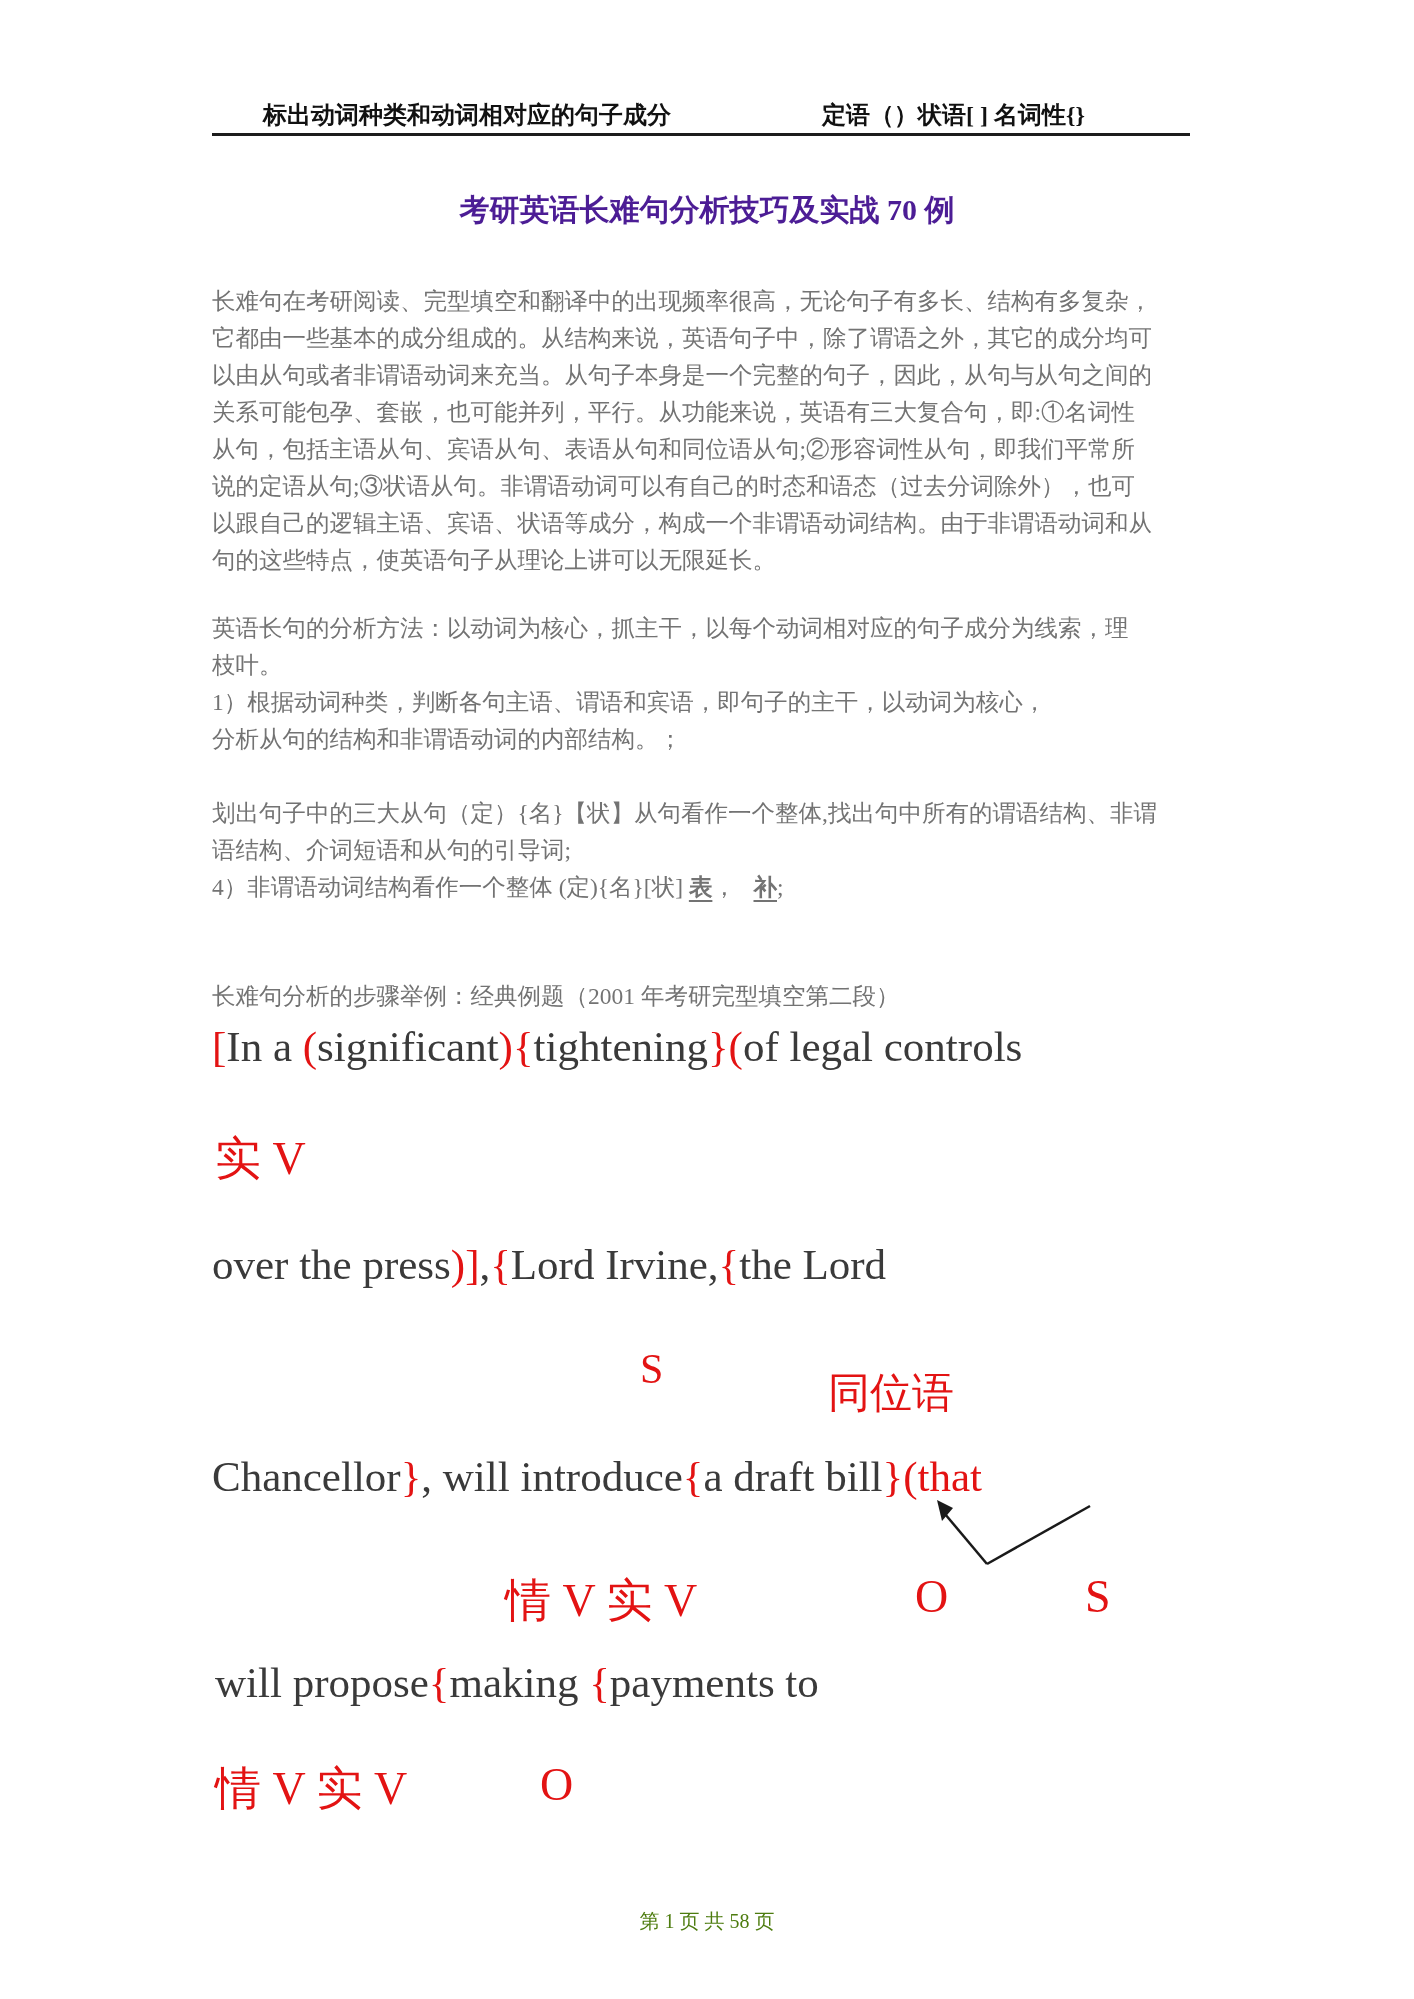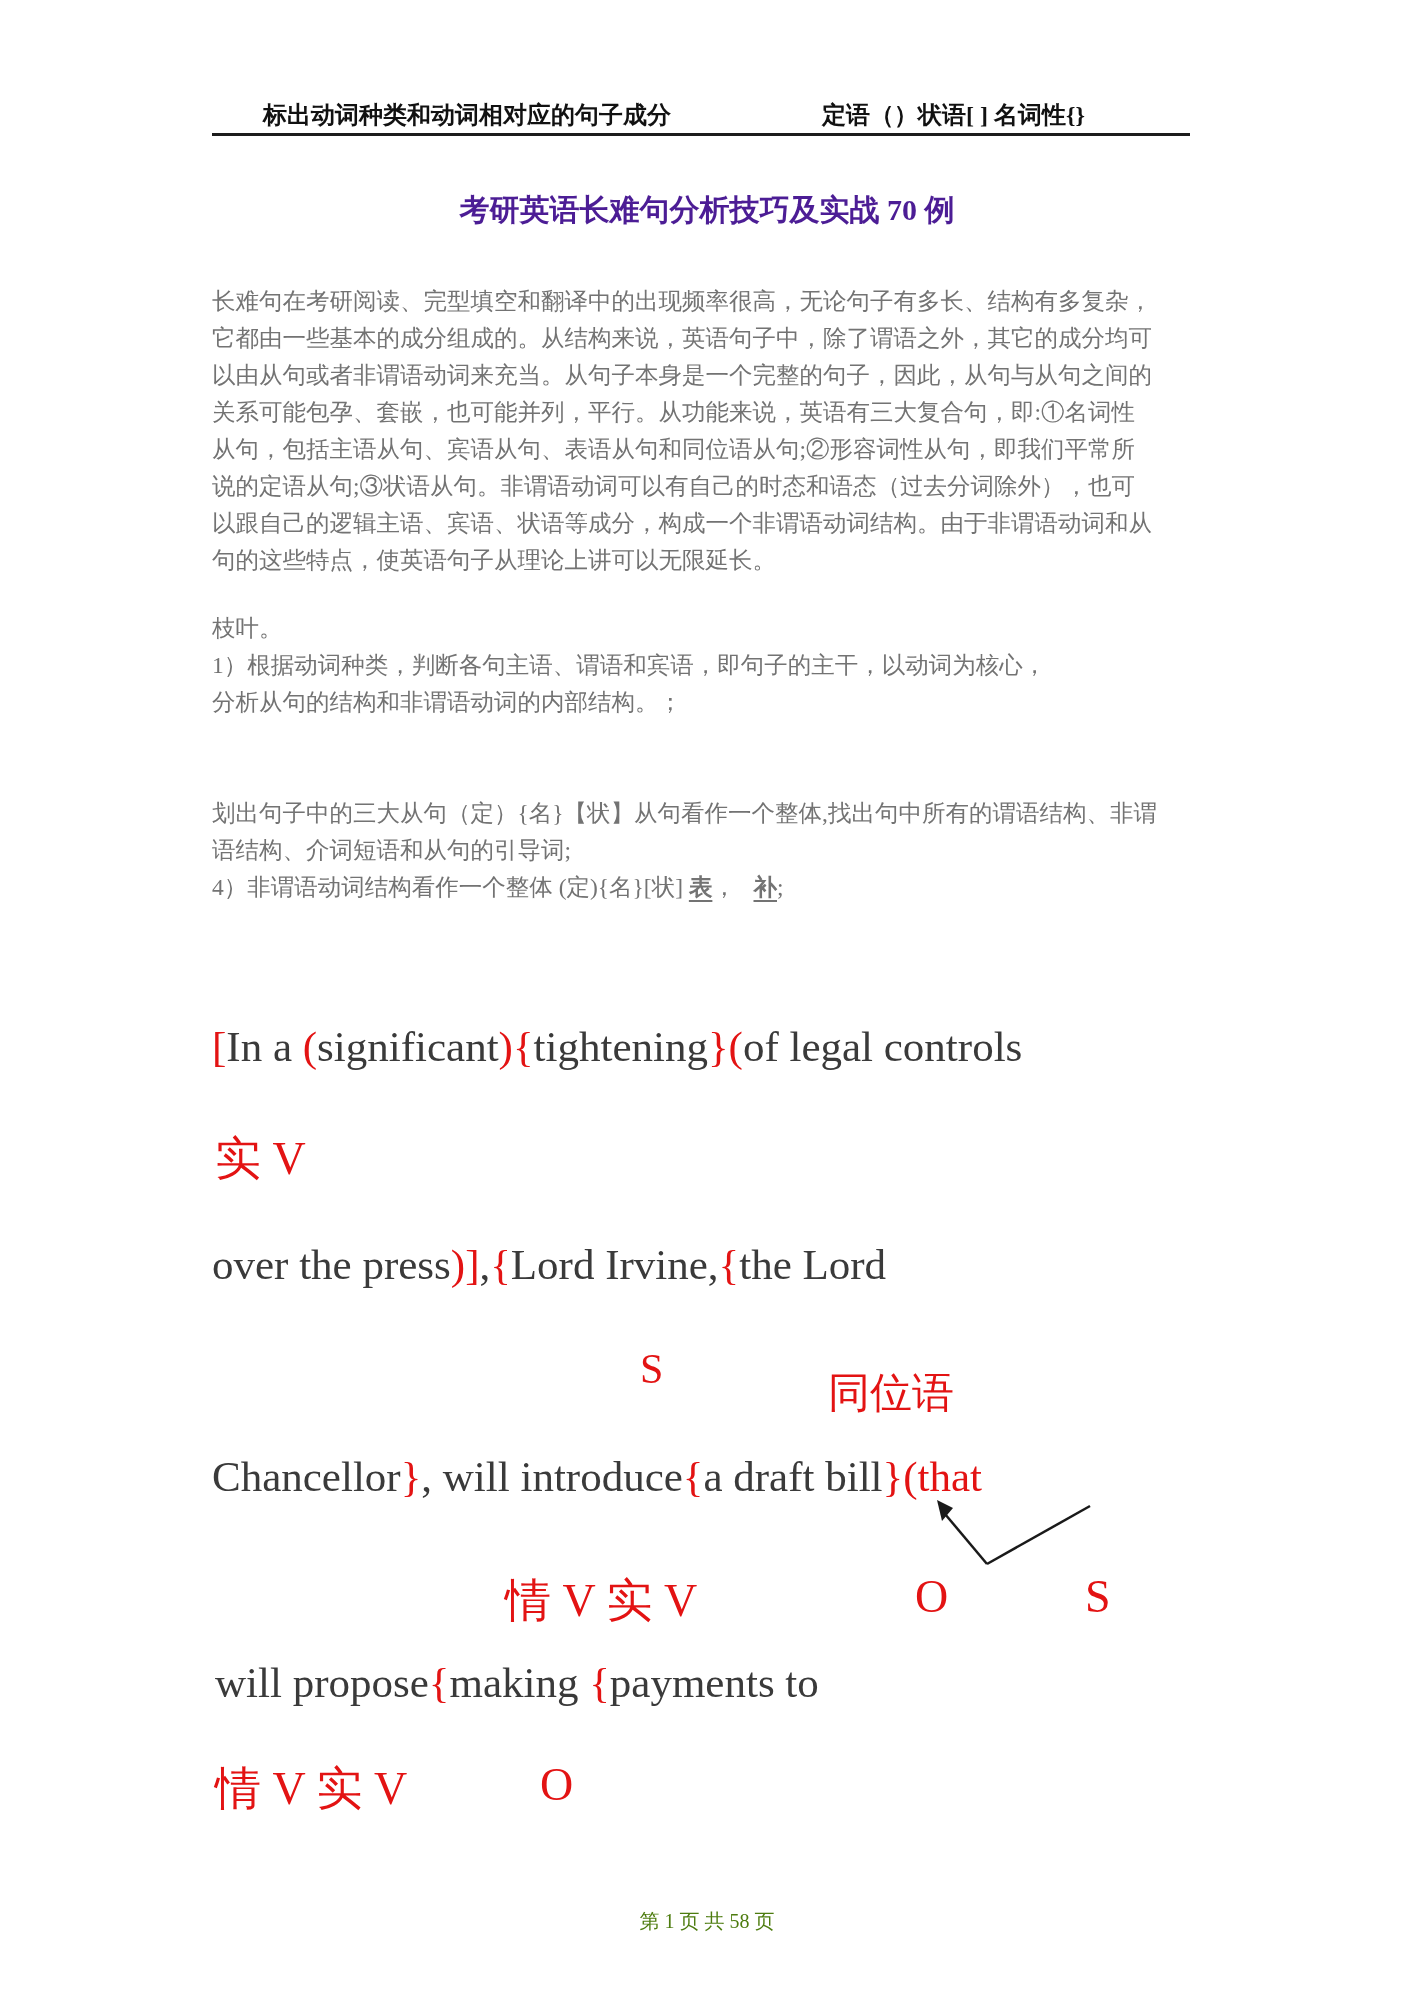--- a/index.html
+++ b/index.html
@@ -45,31 +45,33 @@
     <div class="body-line">它都由一些基本的成分组成的。从结构来说，英语句子中，除了谓语之外，其它的成分均可</div>
     <div class="body-line">以由从句或者非谓语动词来充当。从句子本身是一个完整的句子，因此，从句与从句之间的</div>
     <div class="body-line">关系可能包孕、套嵌，也可能并列，平行。从功能来说，英语有三大复合句，即:①名词性</div>
     <div class="body-line">从句，包括主语从句、宾语从句、表语从句和同位语从句;②形容词性从句，即我们平常所</div>
     <div class="body-line">说的定语从句;③状语从句。非谓语动词可以有自己的时态和语态（过去分词除外），也可</div>
     <div class="body-line">以跟自己的逻辑主语、宾语、状语等成分，构成一个非谓语动词结构。由于非谓语动词和从</div>
     <div class="body-line">句的这些特点，使英语句子从理论上讲可以无限延长。</div>
   </div>
 
   <div class="abs body-block" style="left:212px;top:610px;">
+    <div class="body-line"> 英语长句的分析方法：以动词为核心，抓主干，以每个动词相对应的句子成分为线索，理</div>
     <div class="body-line">枝叶。</div>
     <div class="body-line">1）根据动词种类，判断各句主语、谓语和宾语，即句子的主干，以动词为核心，</div>
     <div class="body-line">分析从句的结构和非谓语动词的内部结构。；</div>
   </div>
 
   <div class="abs body-block" style="left:212px;top:795px;">
     <div class="body-line">划出句子中的三大从句（定）{名}【状】从句看作一个整体,找出句中所有的谓语结构、非谓</div>
     <div class="body-line">语结构、介词短语和从句的引导词;</div>
     <div class="body-line"><span>4）非谓语动词结构看作一个整体 (定){名}[状] </span><span class="u">表</span><span>，&nbsp;&nbsp;&nbsp;</span><span class="u">补</span><span>;</span></div>
   </div>
 
+  <div class="abs body-block" style="left:212px;top:978px;">长难句分析的步骤举例：经典例题（2001 年考研完型填空第二段）</div>
 
   <div class="abs big" style="left:212px;top:1022px;"><span class="red">[</span><span>In a </span><span class="red">(</span><span>significant</span><span class="red">){</span><span>tightening</span><span class="red">}(</span><span>of legal controls</span></div>
 
   <div class="abs bigred" style="left:215px;top:1128px;">实 V</div>
 
   <div class="abs big" style="left:212px;top:1240px;"><span>over the press</span><span class="red">)]</span><span>,</span><span class="red">{</span><span>Lord Irvine,</span><span class="red">{</span><span>the Lord</span></div>
 
   <div class="abs midred" style="left:640px;top:1345px;">S</div>
   <div class="abs midred" style="left:828px;top:1320px;margin-top:45px;">同位语</div>
 

